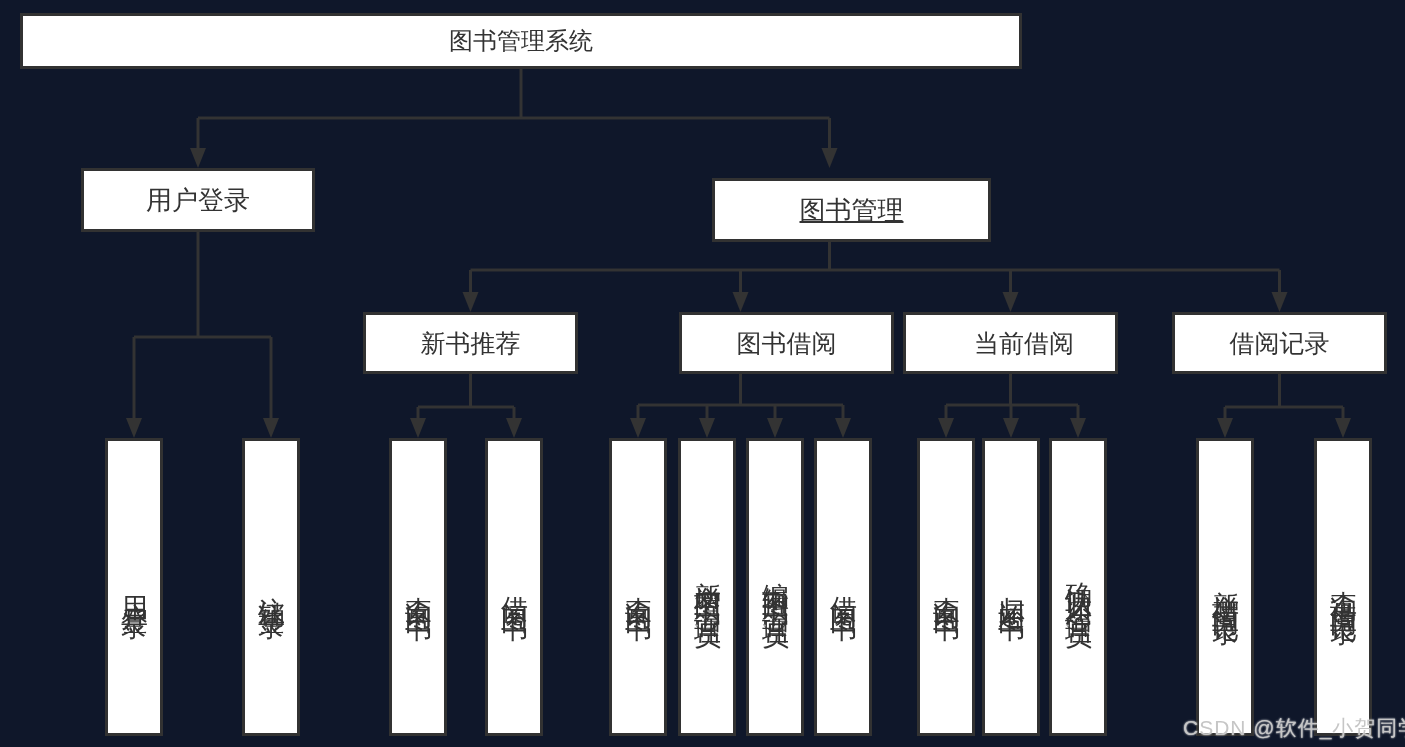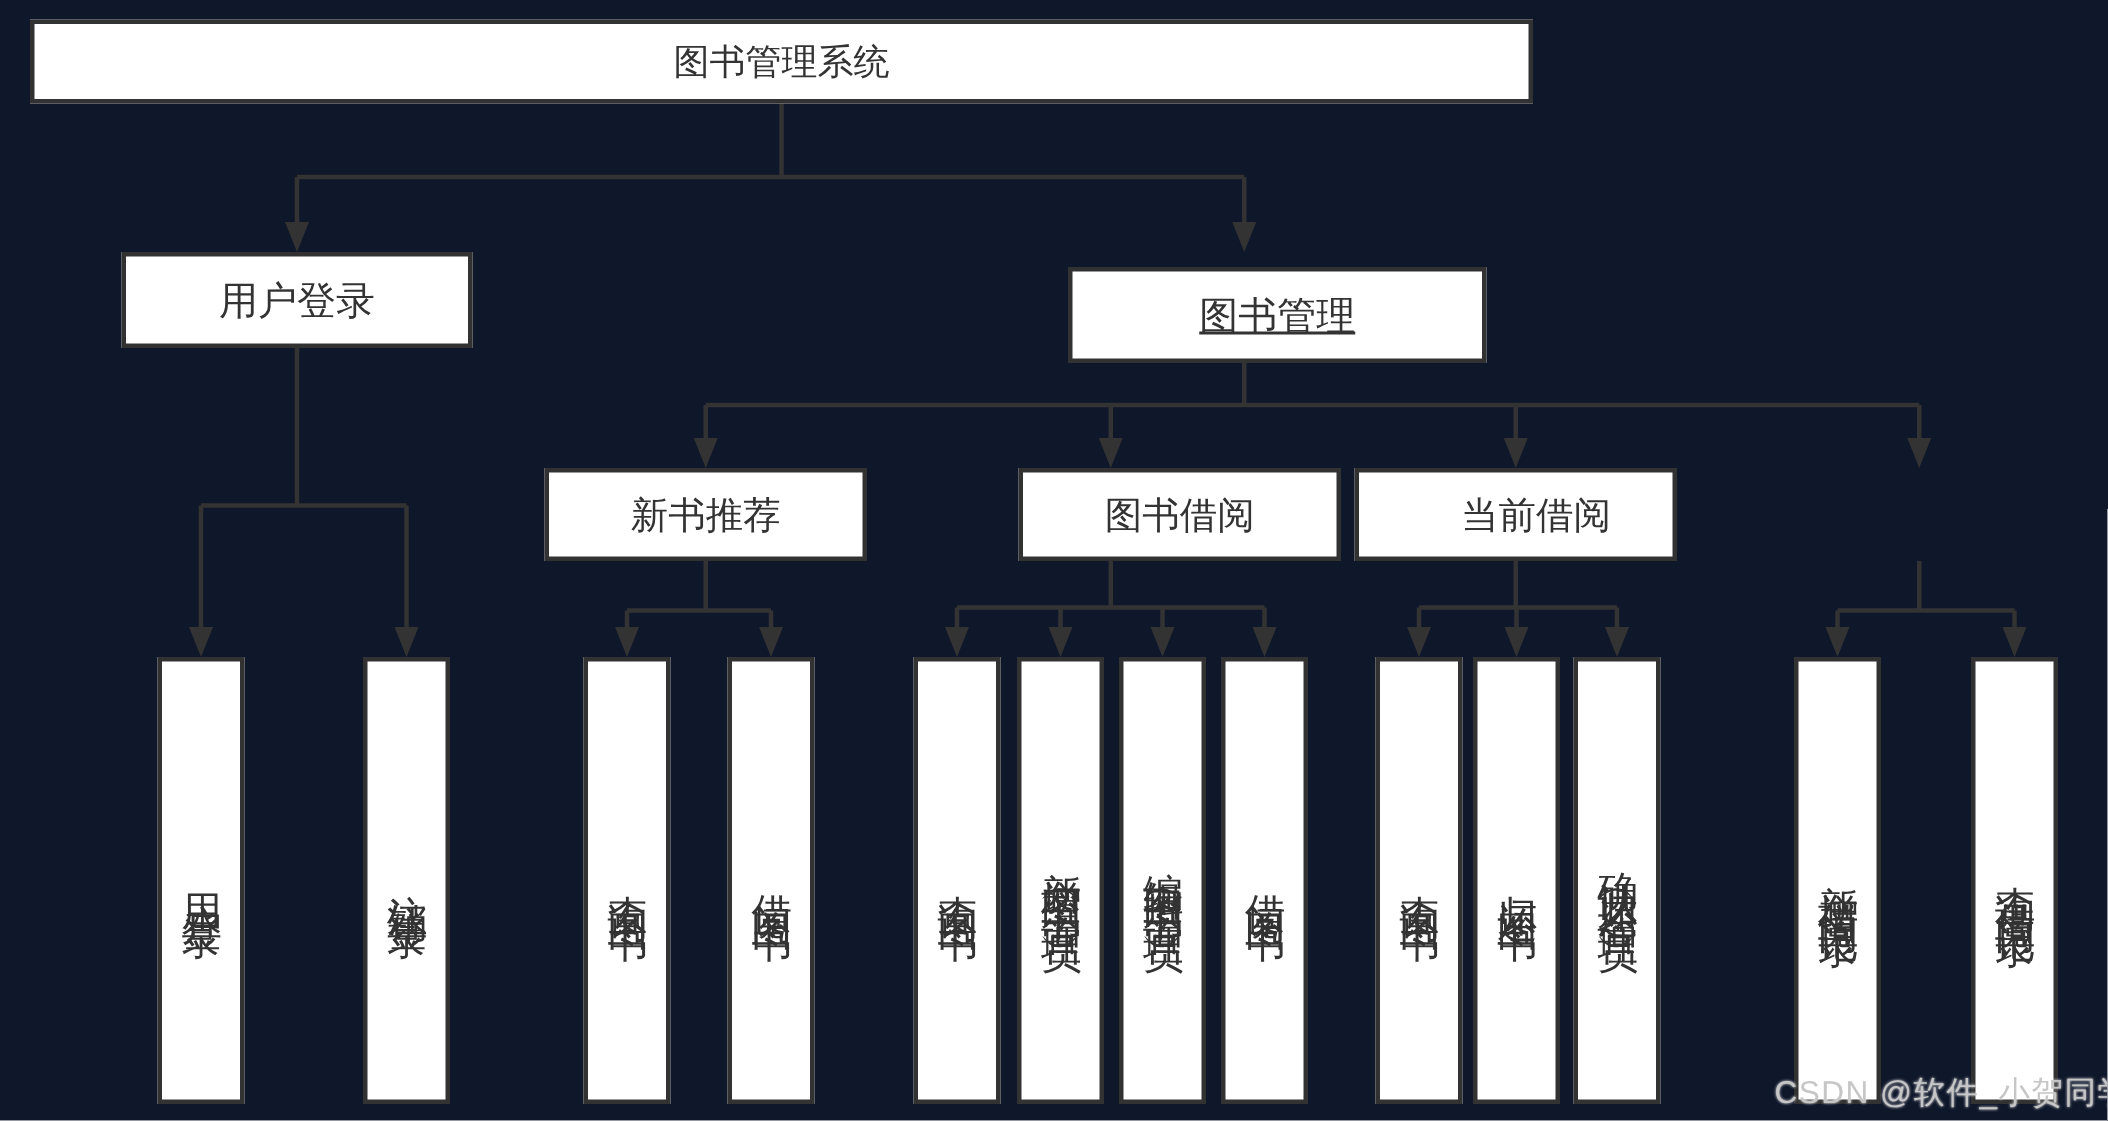--- a/index.html
+++ b/index.html
@@ -150,20 +150,21 @@
   </svg>
 
   <div class="node root" style="left:20px; top:13px; width:1002px; height:56px;">图书管理系统</div>
 
   <div class="node lvl2" style="left:81px; top:168px; width:234px; height:64px;">用户登录</div>
   <div class="node lvl2" style="left:712px; top:178px; width:279px; height:64px;text-decoration:underline;">图书管理</div>
 
   <div class="node lvl3" style="left:363px; top:312px; width:215px; height:62px;">新书推荐</div>
   <div class="node lvl3" style="left:633px; top:312px; width:215px; height:62px;margin-left:46px;">图书借阅</div>
   <div class="node lvl3" style="left:903px; top:312px; width:215px; height:62px;padding-left:27px;">当前借阅</div>
+  <div class="node lvl3" style="left:1172px; top:312px; width:215px; height:62px;">借阅记录</div>
 
   <div class="leaf" style="left:105px; top:438px;">
     <span>用户登录</span>
   </div>
   <div class="leaf" style="left:242px; top:438px;">
     <span>注销登录</span>
   </div>
 
   <div class="leaf" style="left:389px; top:438px;">
     <span>查询图书</span>

